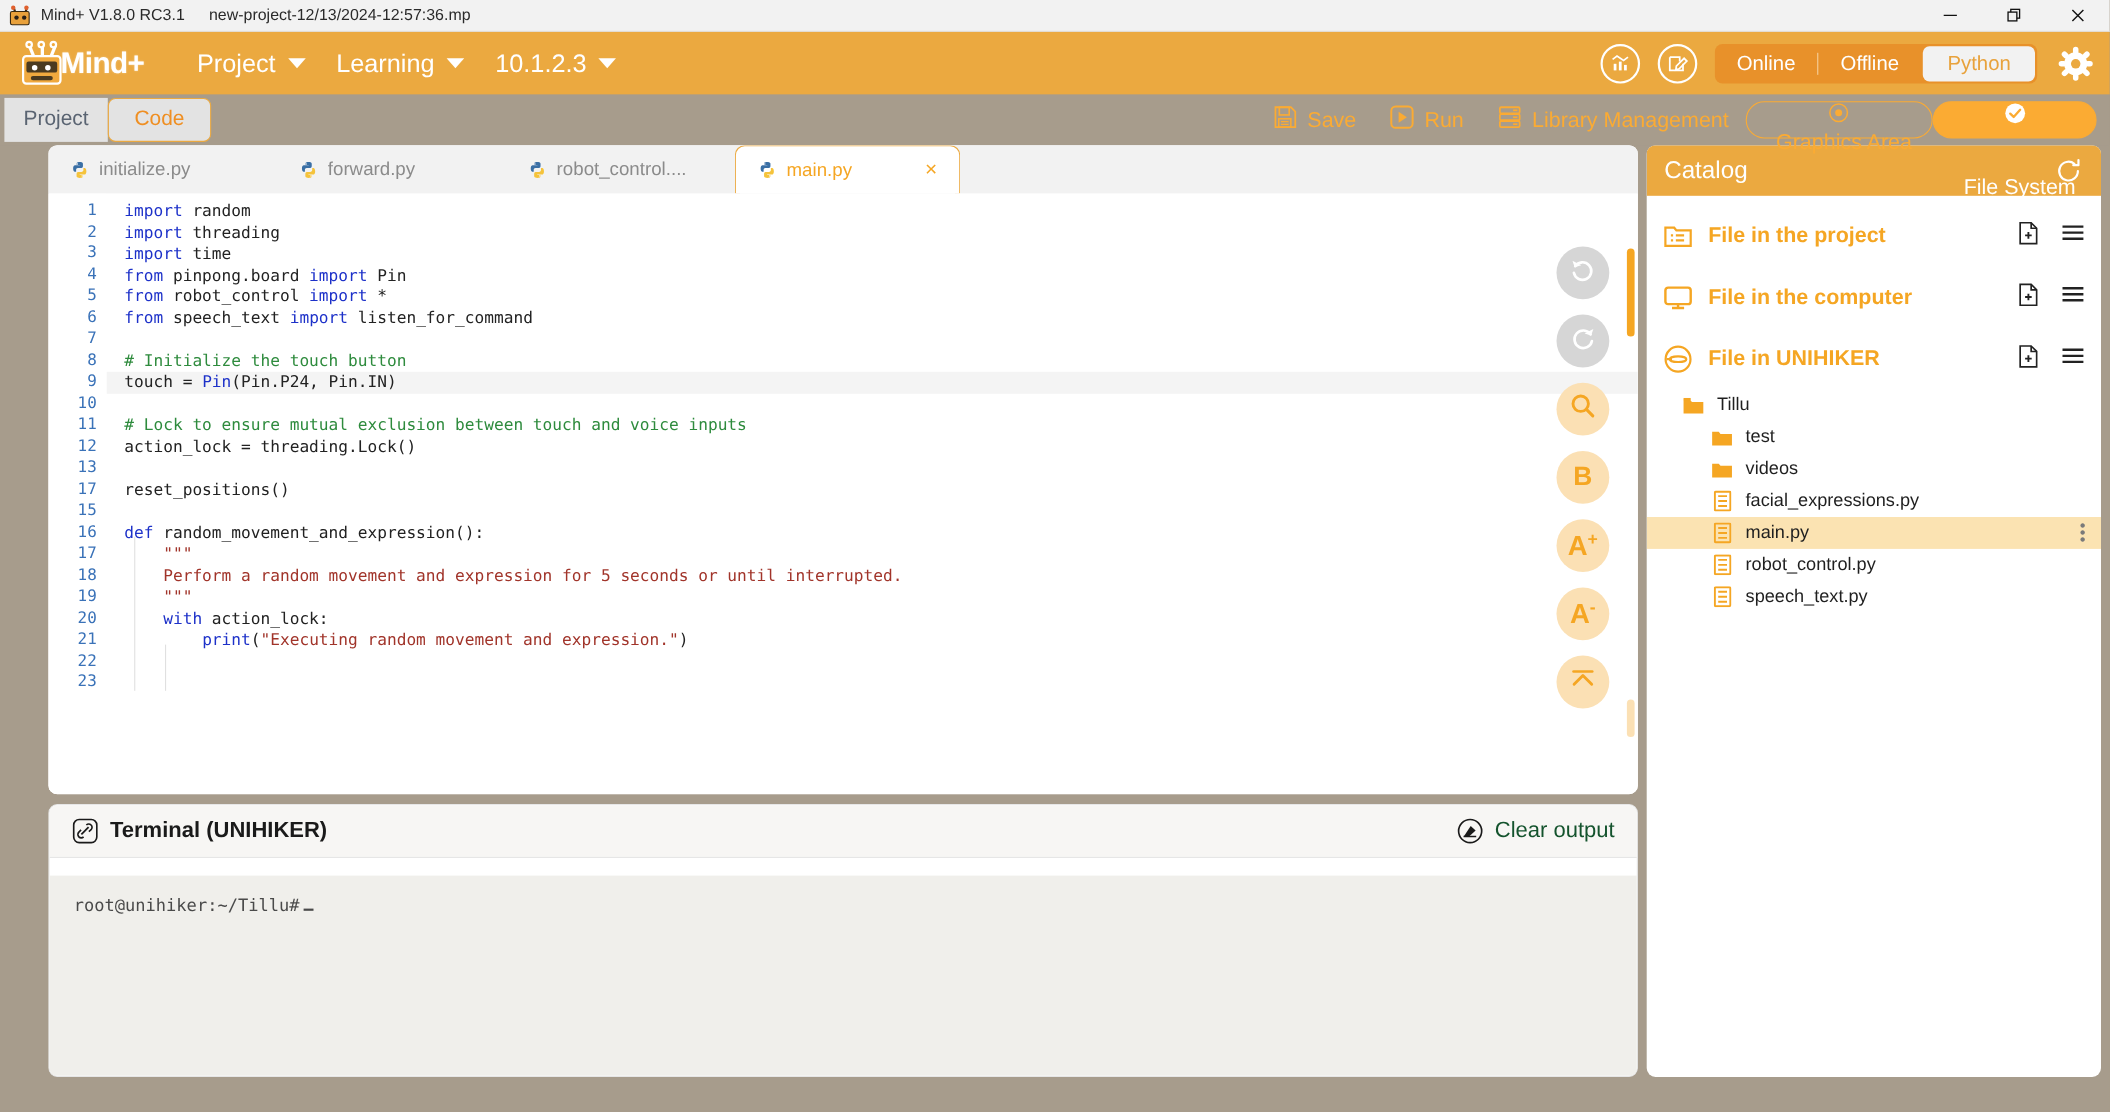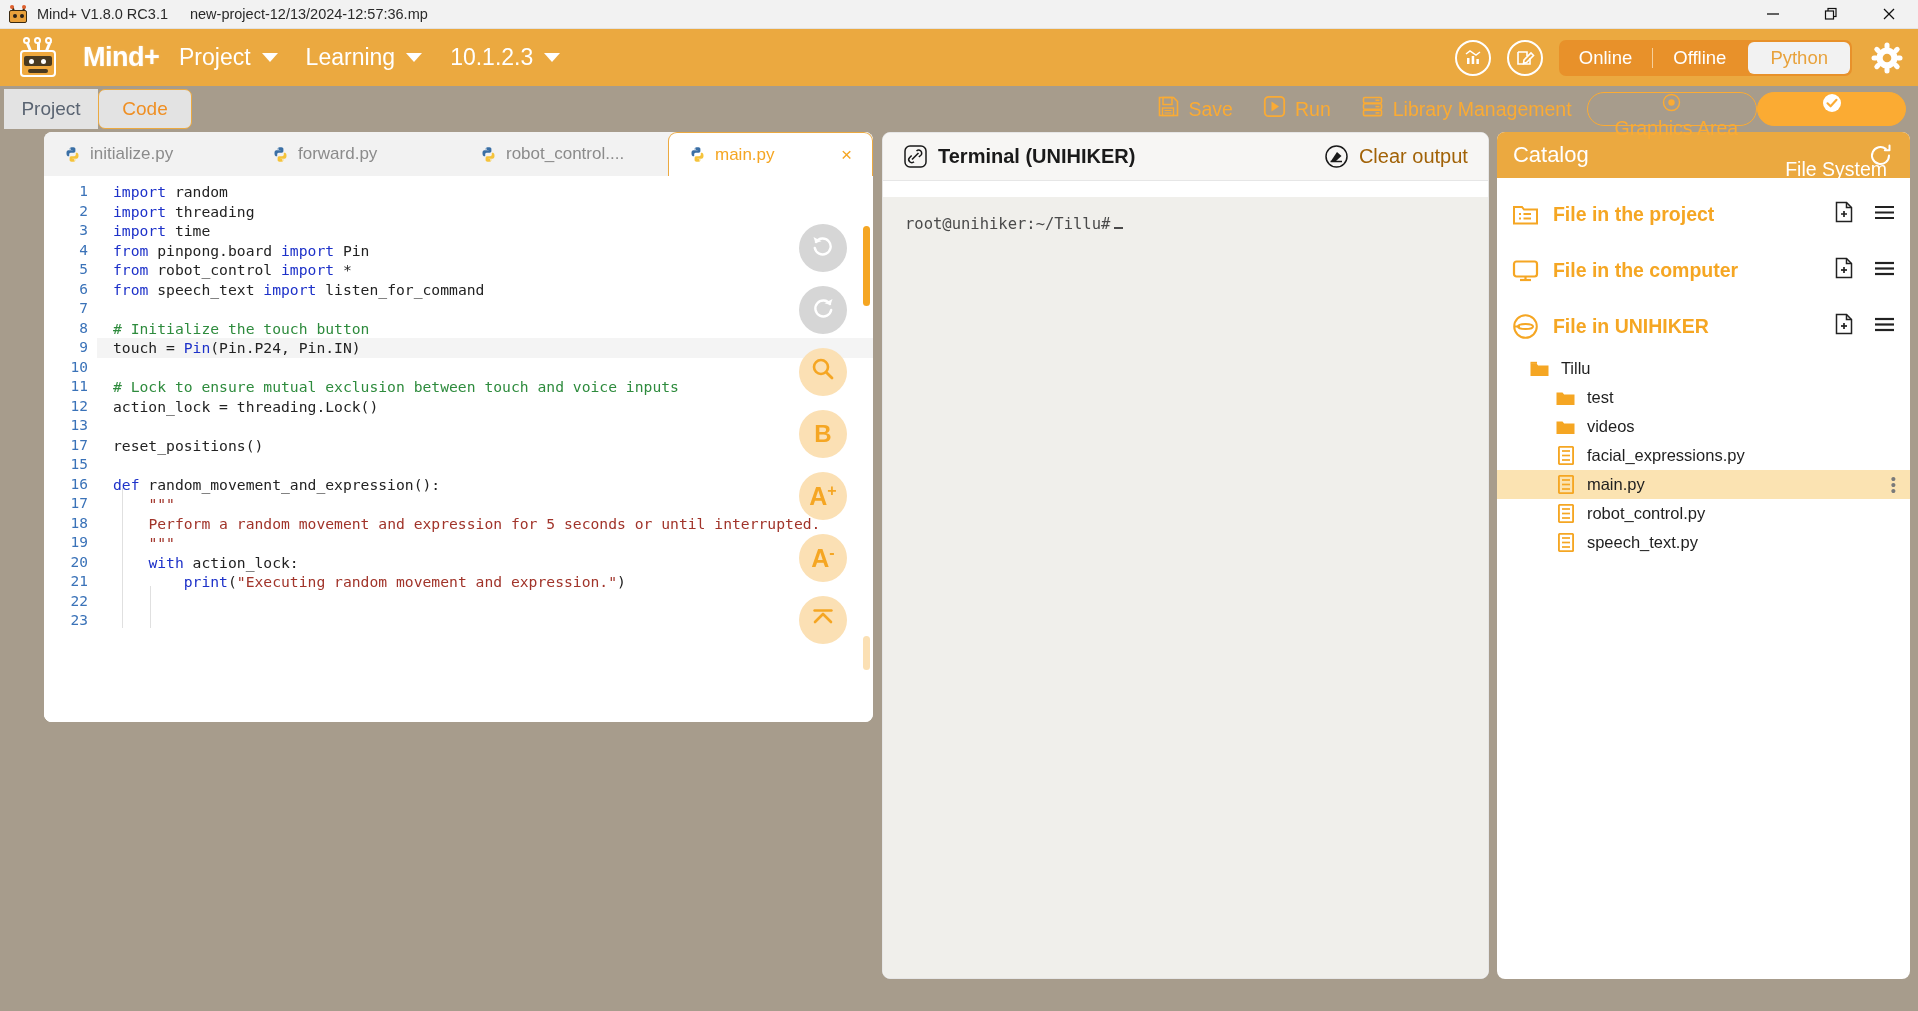--- a/index.html
+++ b/index.html
@@ -30,21 +30,21 @@
   .tb-spacer { flex: 1; }
   .wbtn { width: 58px; height: 29px; display: flex; align-items: center; justify-content: center;
     color: #1a1a1a; }
   .wbtn svg { display: block; }
 
   
   .header {
     height: 57px; background: #eba940;
     display: flex; align-items: center; position: relative;
   }
-  .brand { display: flex; align-items: center; margin-left: 15px; width: 140px; gap: 28px; }
+  .brand { display: flex; align-items: center; margin-left: 15px; width: 140px; }
   .brand-robot { position: relative; width: 46px; height: 42px; flex: none; }
   .r-head { position:absolute; left:5px; top:13px; width:36px; height:27px; background:#f0a93e;
      border:2.5px solid #fff; border-radius:4px; }
   .r-visor { position:absolute; left:9px; top:19px; width:28px; height:10px; background:#4a3a20; border-radius:2px; }
   .r-eye { position:absolute; top:22px; width:5px; height:5px; background:#fff; border-radius:50%;}
   .r-eye.l{left:14px;} .r-eye.r{left:26px;}
   .r-mouth{position:absolute; left:13px; top:32px; width:20px; height:4px; background:#4a3a20; border-radius:2px;}
   .r-ant { position:absolute; width:2.5px; height:10px; background:#fff; top:4px; }
   .r-ant.l{left:12px; transform:rotate(-22deg);} .r-ant.m{left:22px;} .r-ant.r{left:32px; transform:rotate(22deg);}
   .r-bulb{position:absolute; width:7px; height:7px; background:#f0a93e; border:2px solid #fff; border-radius:50%; top:0;}
@@ -79,21 +79,21 @@
   .seg-btn.active { color: #ef8f23; border: 1.5px solid #eba940; border-radius: 7px; }
   .tool-right { position: absolute; right: 12px; display: flex; align-items: center; gap: 0; }
   .tool-btn { display: flex; align-items: center; color: #fbab33; font-size: 19.5px;
     padding: 0 15px; cursor: pointer; white-space: nowrap; }
   .tool-btn .lbl { margin-left: 9px; }
   .pill { border: 1.4px solid #fbab33; border-radius: 20px; height: 34px; padding: 0 18px; flex-direction: column; }
   .pill.filled { background: #fbab33; color: #fff; border-color: #fbab33; gap: 40px; }
 
   
   .body-wrap { display: flex; height: 857px; padding: 0 8px 10px 8px; gap: 8px; }
-  .left-col { width: 1540px; display: flex; flex-direction: row; gap: 9px; padding-left: 36px; }
+  .left-col { width: 1540px; display: flex; flex-direction: column; gap: 9px; padding-left: 36px; }
 
   
   .editor-card { background: #fff; border-radius: 8px 8px 8px 8px; height: 590px;
     display: flex; flex-direction: column; overflow: hidden; position: relative; }
   .tabbar { height: 44px; background: #f2f2f2; display: flex; align-items: flex-end; position: relative; flex: none; }
   .ftab { height: 44px; min-width: 208px; display: flex; align-items: center;
     padding: 0 20px; font-size: 17px; color: #8b8b8b; cursor: pointer; position: relative; }
   .ftab .pyico { margin-right: 9px; display: flex; }
   .ftab.active { background: #fff; color: #f5a623; border: 1.5px solid #eba940;
     border-bottom: none; border-radius: 9px 9px 0 0; min-width: 205px; }
@@ -126,21 +126,21 @@
   .vscroll .thumb { width: 7px; background: #f5a623; border-radius: 4px; position: absolute; top: 2px; height: 80px; }
   .vscroll .thumb2 { width: 7px; background: #fbe0b4; border-radius: 4px; position: absolute; top: 412px; height: 34px; }
 
   
   .term-card { background: #fff; border-radius: 8px; flex: 1; display: flex; flex-direction: column;
     overflow: hidden; border: 1px solid #e6e6e6; gap: 16px; }
   .term-head { height: 48px; background: #f7f6f4; display: flex; align-items: center;
     padding: 0 20px; border-bottom: 1px solid #e6e6e6; flex: none; }
   .term-title { font-size: 20px; font-weight: bold; color: #1a1a1a; display: flex; align-items: center; }
   .term-title .tico { margin-right: 10px; display: flex; }
-  .term-clear { margin-left: auto; display: flex; align-items: center; font-size: 20px; color: #a16207;
+  .term-clear { margin-left: auto; display: flex; align-items: center; font-size: 20px; color: #14532d;
     cursor: pointer; }
   .term-clear .cico { margin-right: 10px; display: flex; }
   .term-body { flex: 1; background: #f0efeb; font-family: "DejaVu Sans Mono", monospace;
     font-size: 15.5px; color: #4a4a4a; padding: 18px 22px; }
   .caret-blk { display: inline-block; width: 9px; border-bottom: 2px solid #4a4a4a; margin-left: 4px; }
 
   
   .catalog { width: 430px; background: #fff; border-radius: 8px; display: flex; flex-direction: column;
     overflow: hidden; }
   .cat-head { height: 46px; background: #eba940; display: flex; align-items: center;

